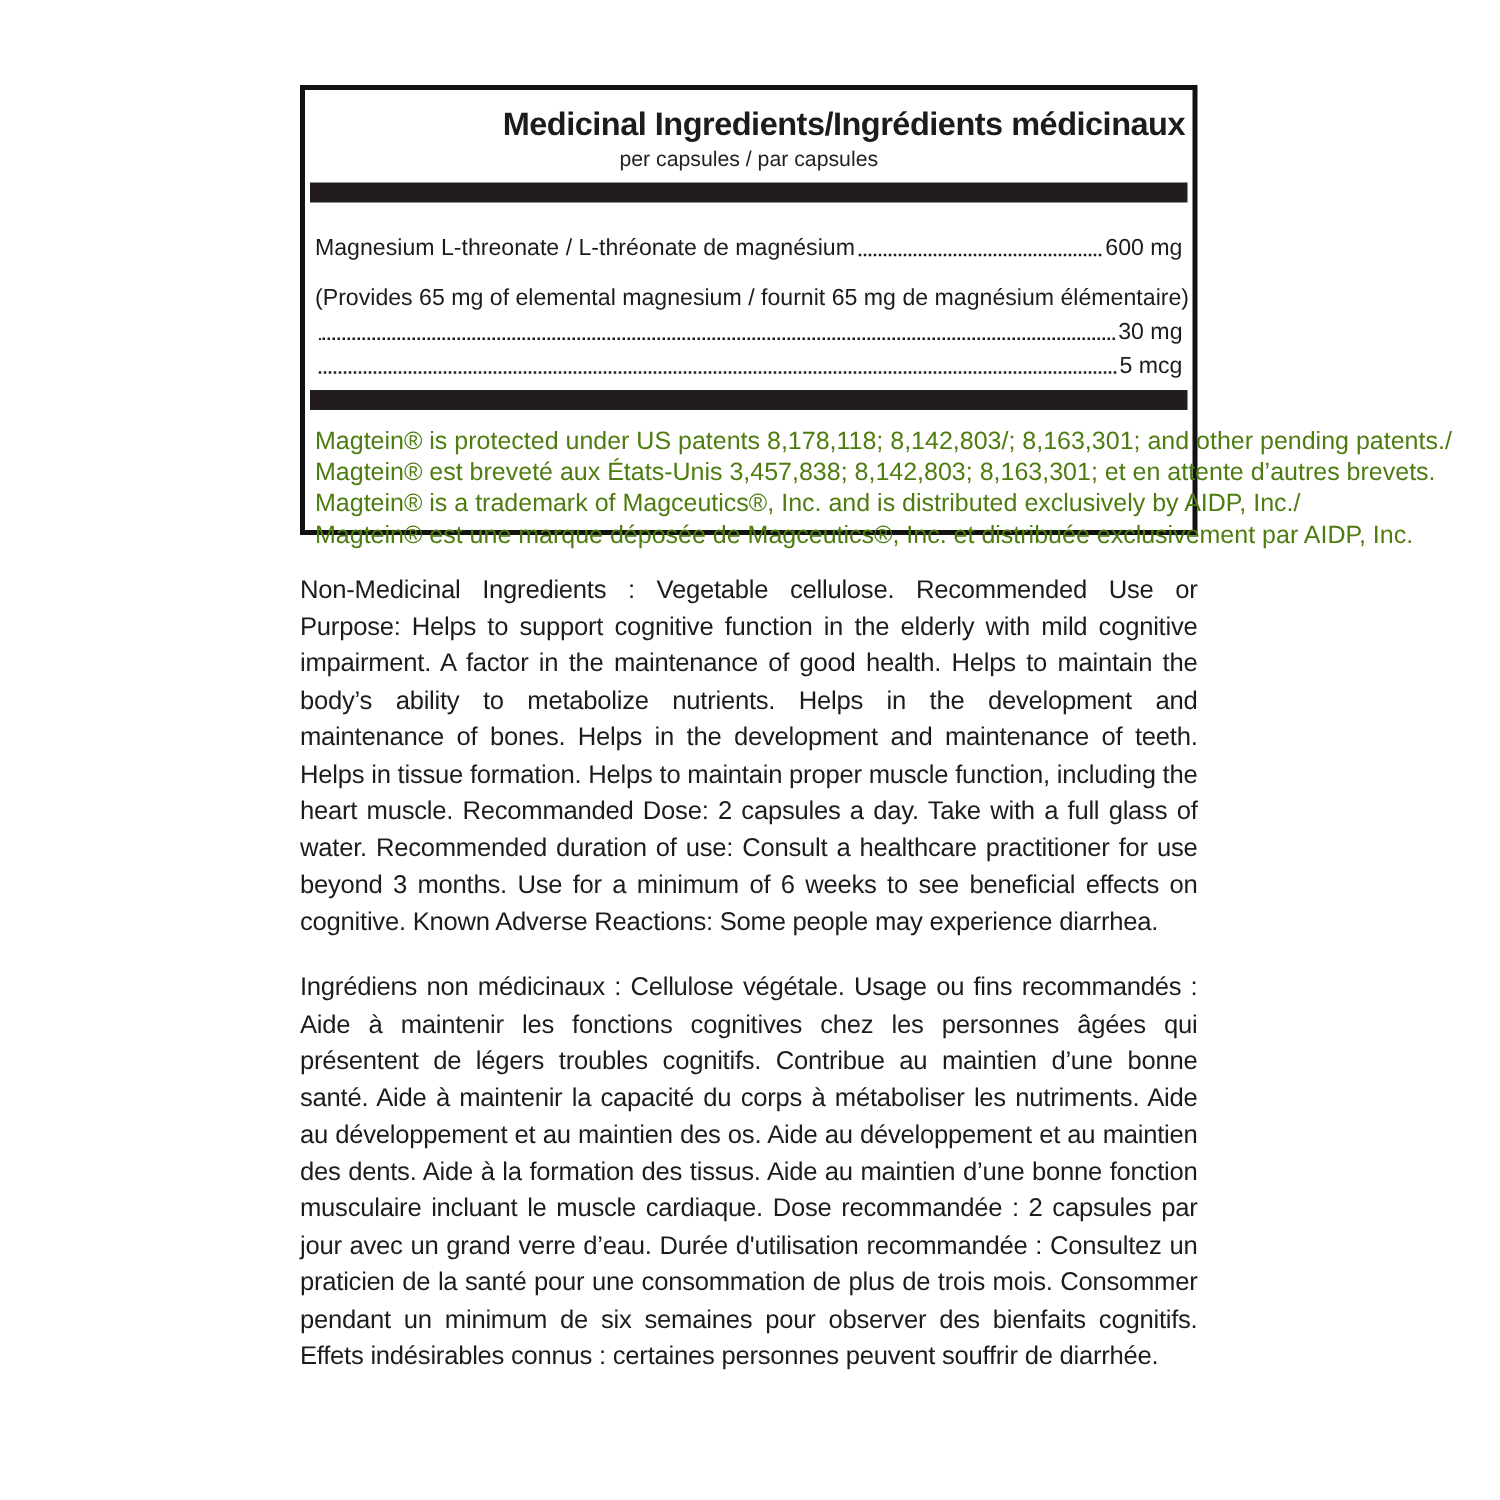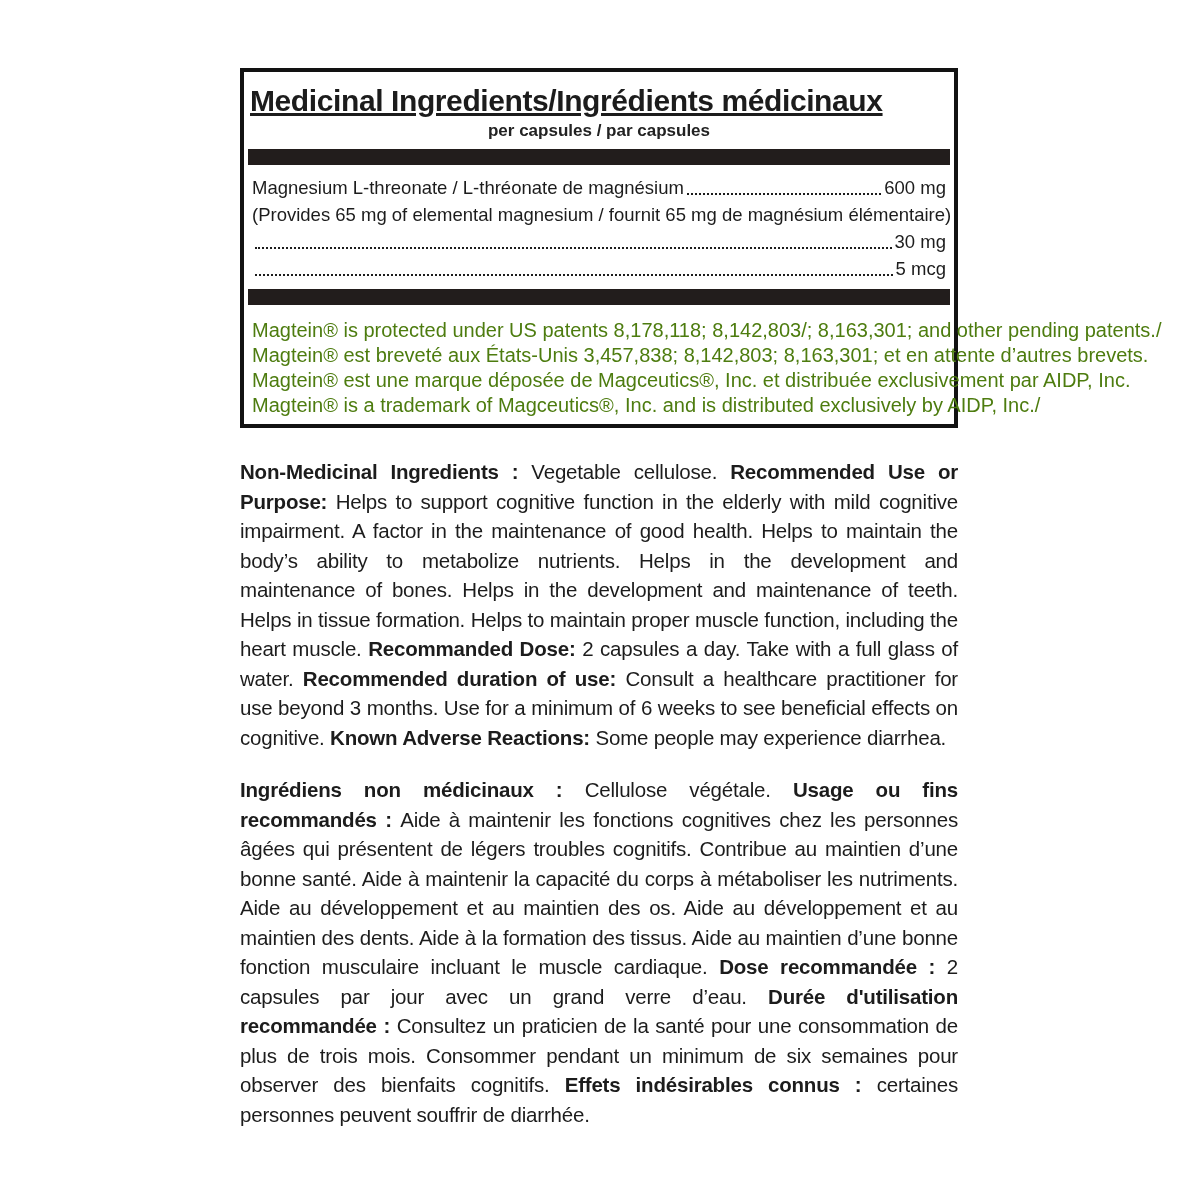--- a/index.html
+++ b/index.html
@@ -17,50 +17,49 @@
     left: 240px;
     top: 68px;
     width: 718px;
     height: 360px;
     border: 4px solid #121212;
     box-sizing: border-box;
     background: #ffffff;
   }
   .panel-title {
     margin: 12px 6px 0;
-    text-align: left;
-    font-size: 30px;
+    text-align: right;
+    font-size: 26px;
     font-weight: bold;
     letter-spacing: -0.4px;
     white-space: nowrap;
-    text-decoration: underline;
   }
   .panel-subtitle {
     margin: 3px 0 8px;
     text-align: center;
     font-size: 17px;
-    font-weight: bold;
+    font-weight: normal;
     color: #222222;
   }
   .bar {
     height: 16px;
     background: #221d1c;
     margin: 0 4px;
   }
   .ingredients {
     margin: 9px 8px 7px;
   }
   .ing-row {
     display: flex;
     align-items: baseline;
     font-size: 18.5px;
     line-height: 27px;
     white-space: nowrap;
   }
-  .ing-name { flex: 0 0 auto; }
+  .ing-name { flex: 0 0 auto; margin-top: 13px; }
   .leader {
     flex: 1 1 auto;
     border-bottom: 2.5px dotted #1c1c1c;
     align-self: flex-end;
     margin: 0 3px 6px 3px;
     min-width: 10px;
   }
   .ing-amount { flex: 0 0 auto; }
   .patents {
     margin: 13px 8px 0;
@@ -74,21 +73,21 @@
     left: 240px;
     top: 457px;
     width: 718px;
     font-size: 20.5px;
     line-height: 29.5px;
     text-align: justify;
     letter-spacing: -0.2px;
     color: #1c1c1c;
   }
   .body-text p { margin: 0 0 23px 0; }
-  .body-text b { font-weight: bold; }
+  .body-text b { font-weight: normal; }
 </style>
 </head>
 <body>
 
 <div class="page">
 
   <div class="panel-box">
     <div class="panel-title">Medicinal Ingredients/Ingrédients médicinaux</div>
     <div class="panel-subtitle">per capsules / par capsules</div>
     <div class="bar"></div>
@@ -107,22 +106,22 @@
         </div>
         <div class="ing-row">
           <span class="leader"></span>
           <span class="ing-amount">5 mcg</span>
         </div>
       </div>
     <div class="bar"></div>
     <div class="patents">
         <div class="patent-line">Magtein® is protected under US patents 8,178,118; 8,142,803/; 8,163,301; and other pending patents./</div>
         <div class="patent-line">Magtein® est breveté aux États-Unis 3,457,838; 8,142,803; 8,163,301; et en attente d’autres brevets.</div>
+        <div class="patent-line">Magtein® is a trademark of Magceutics®, Inc. and is distributed exclusively by AIDP, Inc./</div>
         <div class="patent-line">Magtein® est une marque déposée de Magceutics®, Inc. et distribuée exclusivement par AIDP, Inc.</div>
-        <div class="patent-line">Magtein® is a trademark of Magceutics®, Inc. and is distributed exclusively by AIDP, Inc./</div>
       </div>
   </div>
 
   <div class="body-text">
     <p><b>Non-Medicinal Ingredients : </b><span>Vegetable cellulose. </span><b>Recommended Use or Purpose: </b><span>Helps to support cognitive function in the elderly with mild cognitive impairment. A factor in the maintenance of good health. Helps to maintain the body’s ability to metabolize nutrients. Helps in the development and maintenance of bones. Helps in the development and maintenance of teeth. Helps in tissue formation. Helps to maintain proper muscle function, including the heart muscle. </span><b>Recommanded Dose: </b><span>2 capsules a day. Take with a full glass of water. </span><b>Recommended duration of use: </b><span>Consult a healthcare practitioner for use beyond 3 months. Use for a minimum of 6 weeks to see beneficial effects on cognitive. </span><b>Known Adverse Reactions: </b><span>Some people may experience diarrhea.</span></p>
     <p><b>Ingrédiens non médicinaux : </b><span>Cellulose végétale. </span><b>Usage ou fins recommandés : </b><span>Aide à maintenir les fonctions cognitives chez les personnes âgées qui présentent de légers troubles cognitifs. Contribue au maintien d’une bonne santé. Aide à maintenir la capacité du corps à métaboliser les nutriments. Aide au développement et au maintien des os. Aide au développement et au maintien des dents. Aide à la formation des tissus. Aide au maintien d’une bonne fonction musculaire incluant le muscle cardiaque. </span><b>Dose recommandée : </b><span>2 capsules par jour avec un grand verre d’eau. </span><b>Durée d'utilisation recommandée : </b><span>Consultez un praticien de la santé pour une consommation de plus de trois mois. Consommer pendant un minimum de six semaines pour observer des bienfaits cognitifs. </span><b>Effets indésirables connus : </b><span>certaines personnes peuvent souffrir de diarrhée.</span></p>
   </div>
 
 </div>
 

